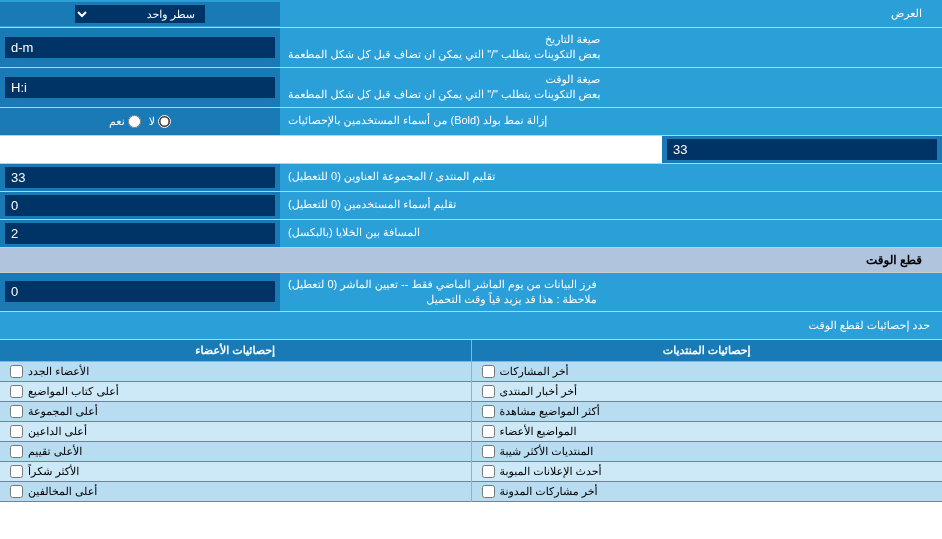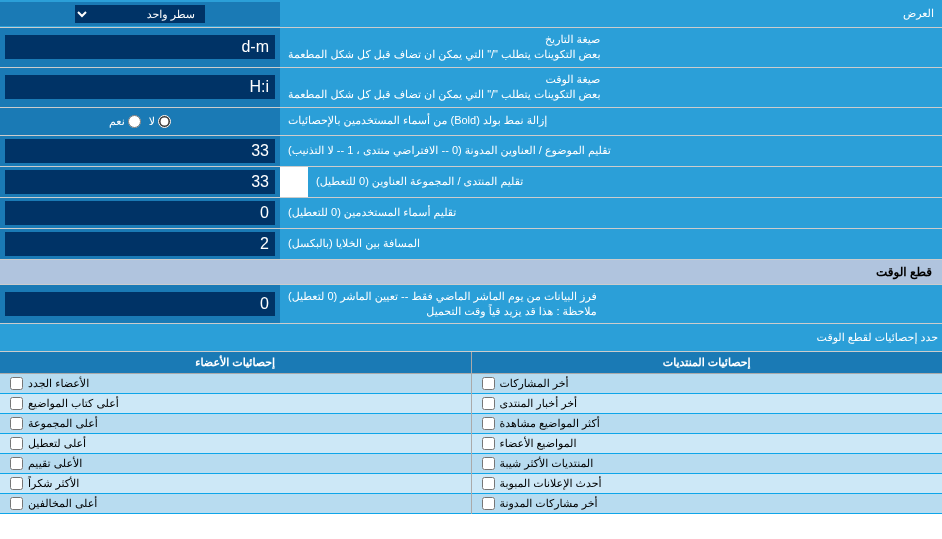--- a/index.html
+++ b/index.html
@@ -38,48 +38,48 @@
       padding: 3px 5px;
       width: 280px;
       min-width: 280px;
     }
 
     .input-cell input[type="text"] {
       background: #003366;
       color: #fff;
       border: none;
       padding: 3px 6px;
-      font-size: 16px;
+      font-size: 13px;
       width: 100%;
-      text-align: right;
+      text-align: left;
       direction: ltr;
     }
 
     .section-header {
       background: #b0c4de;
       color: #000;
       font-weight: bold;
-      padding: 5px 10px;
+      padding: 5px 20px;
       text-align: right;
       border-bottom: 1px solid #ccc;
     }
 
     .top-row {
       display: flex;
       border-bottom: 1px solid #ccc;
       background: #2b9fd8;
       min-height: 28px;
       align-items: center;
     }
 
     .top-row .top-label {
       flex: 1;
       text-align: right;
       color: #fff;
-      padding: 4px 8px;
+      padding: 4px 20px;
       font-size: 11px;
     }
 
     .top-row .top-select-cell {
       background: #1a7ab5;
       padding: 3px 5px;
       width: 280px;
       display: flex;
       align-items: center;
       justify-content: center;
@@ -121,21 +121,21 @@
       border-bottom: 1px solid #ccc;
       background: #2b9fd8;
       min-height: 28px;
       align-items: center;
     }
 
     .limit-label {
       flex: 1;
       color: #fff;
       text-align: right;
-      padding: 4px 4px;
+      padding: 4px 12px;
       font-size: 11px;
     }
 
     .checkboxes-columns {
       display: flex;
     }
 
     .col-wrapper {
       flex: 1;
       border-left: 1px solid #aaa;
@@ -197,27 +197,26 @@
       </div>
     </div>
     <div class="row">
       <div class="label-cell" style="white-space: pre-line; text-align: left;">إزالة نمط بولد (Bold) من أسماء المستخدمين بالإحصائيات</div>
       <div class="radio-input-cell">
         <label><input type="radio" name="radio_2" checked="" style=""> لا</label>
         <label><input type="radio" name="radio_2" style=""> نعم</label>
       </div>
     </div>
     <div class="row">
-      <div class="label-cell" style="white-space: pre-line; text-align: right;">تقليم الموضوع / العناوين المدونة (0 -- الافتراضي منتدى ، 1 -- لا التذنيب)</div>
       <div class="input-cell">
         <input type="text" value="33" style="">
       </div>
     </div>
     <div class="row">
-      <div class="label-cell" style="white-space: pre-line; text-align: center; margin-left: 28px;">تقليم المنتدى / المجموعة العناوين (0 للتعطيل)</div>
+      <div class="label-cell" style="white-space: pre-line; text-align: center;">تقليم المنتدى / المجموعة العناوين (0 للتعطيل)</div>
       <div class="input-cell">
         <input type="text" value="33" style="">
       </div>
     </div>
     <div class="row">
       <div class="label-cell" style="white-space: pre-line; text-align: right;">تقليم أسماء المستخدمين (0 للتعطيل)</div>
       <div class="input-cell">
         <input type="text" value="0" style="">
       </div>
     </div>
@@ -288,21 +287,21 @@
         </div>
         <div class="col-item">
           <span>أعلى كتاب المواضيع</span>
           <input type="checkbox" style="">
         </div>
         <div class="col-item">
           <span>أعلى المجموعة</span>
           <input type="checkbox" style="">
         </div>
         <div class="col-item">
-          <span>أعلى لتعطيل</span>
+          <span>أعلى الداعين</span>
           <input type="checkbox" style="">
         </div>
         <div class="col-item">
           <span>الأعلى تقييم</span>
           <input type="checkbox" style="">
         </div>
         <div class="col-item">
           <span>الأكثر شكراً</span>
           <input type="checkbox" style="">
         </div>

